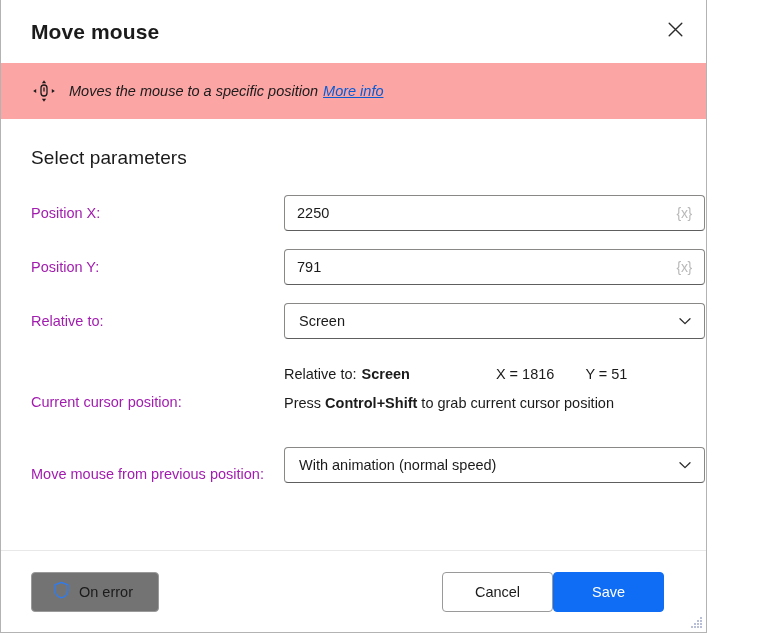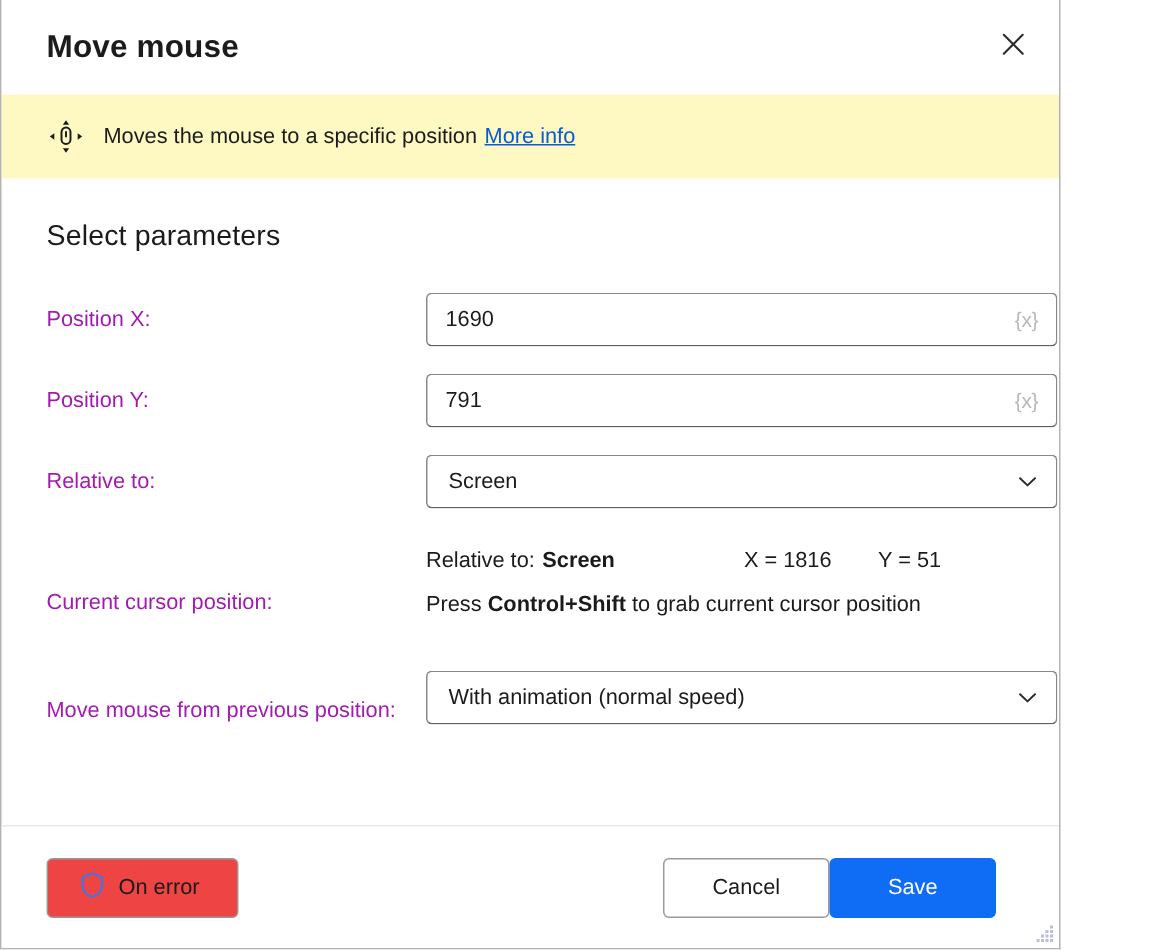--- a/index.html
+++ b/index.html
@@ -50,27 +50,28 @@
     display: flex;
     align-items: center;
     justify-content: center;
     cursor: pointer;
     background: transparent;
     border: none;
   }
 
   
   .banner {
-    background: #fef9c3;
+    background: #fca5a5;
     height: 56px;
     min-height: 56px;
     display: flex;
     align-items: center;
     padding: 0 30px;
     box-sizing: border-box;
+    font-style: italic;
   }
   .banner-icon {
     width: 26px;
     height: 26px;
     margin-right: 12px;
     display: flex;
     align-items: center;
     justify-content: center;
     flex-shrink: 0;
   }
@@ -245,21 +246,21 @@
     font-size: 14.5px;
     display: inline-flex;
     align-items: center;
     justify-content: center;
     box-sizing: border-box;
     cursor: pointer;
     font-family: "Liberation Sans", sans-serif;
   }
   .btn-onerror {
     border: 1px solid #9a9a9a;
-    background: #ef4444;
+    background: #737373;
     color: #1b1b1b;
     padding: 0 18px 0 14px;
     gap: 9px;
     min-width: 128px;
   }
   .footer-spacer { flex: 1; }
   .btn-save {
     background: #0f6cf5;
     border: 1px solid #0f6cf5;
     color: #ffffff;
@@ -314,21 +315,21 @@
     <a class="banner-link" href="#">More info</a>
   </div>
 
   <div class="body-area">
     <div class="section-title">Select parameters</div>
 
     <div class="form-row">
       <div class="row-label">Position X:</div>
       <div class="row-control">
         <div class="field">
-          <span class="field-value">1690</span>
+          <span class="field-value">2250</span>
           <span class="var-btn">{x}</span>
         </div>
         <span class="info-icon">
           <svg width="17" height="17" viewBox="0 0 17 17" aria-hidden="true">
             <circle cx="8.5" cy="8.5" r="7.4" fill="none" stroke="#2b2b2b" stroke-width="1.1"></circle>
             <circle cx="8.5" cy="4.7" r="0.95" fill="#2b2b2b"></circle>
             <path d="M8.5 7.2 L8.5 12.4" stroke="#2b2b2b" stroke-width="1.2" stroke-linecap="round"></path>
           </svg>
         </span>
       </div>

